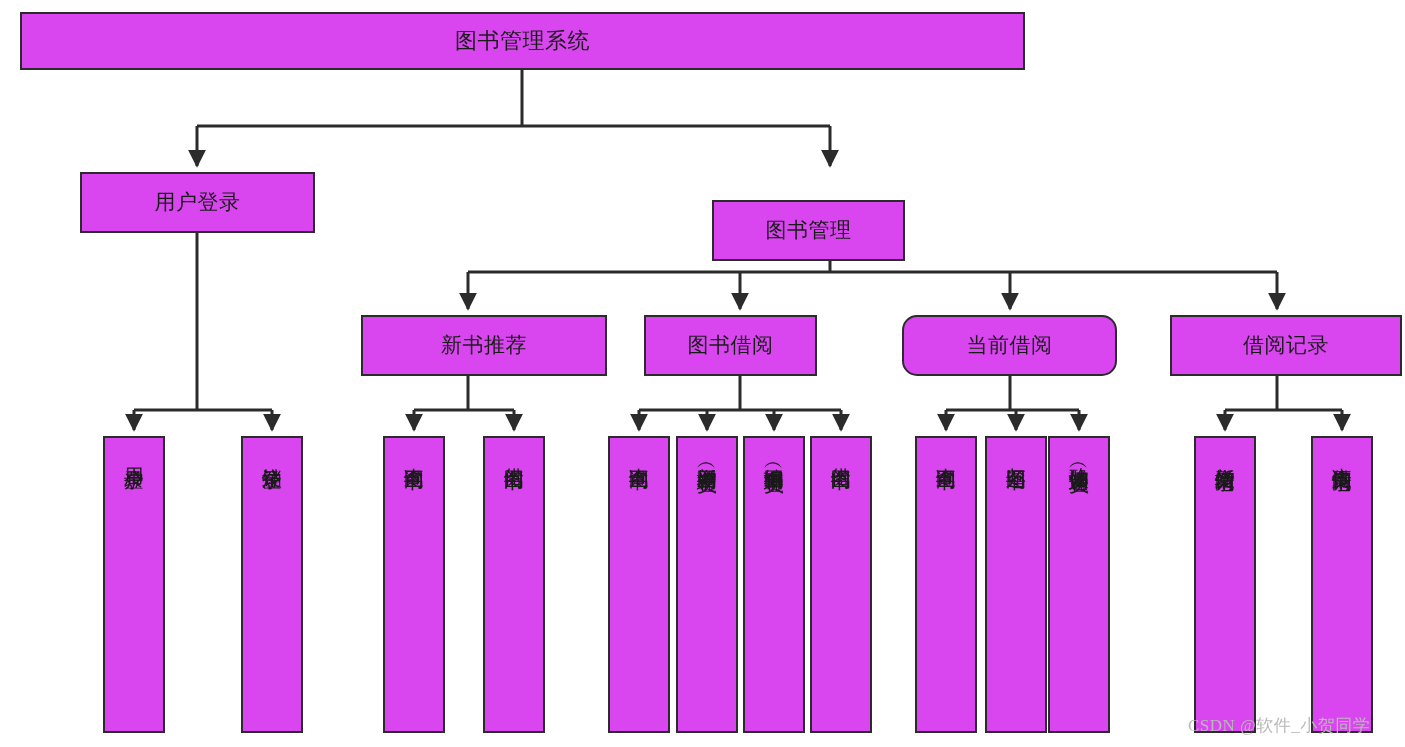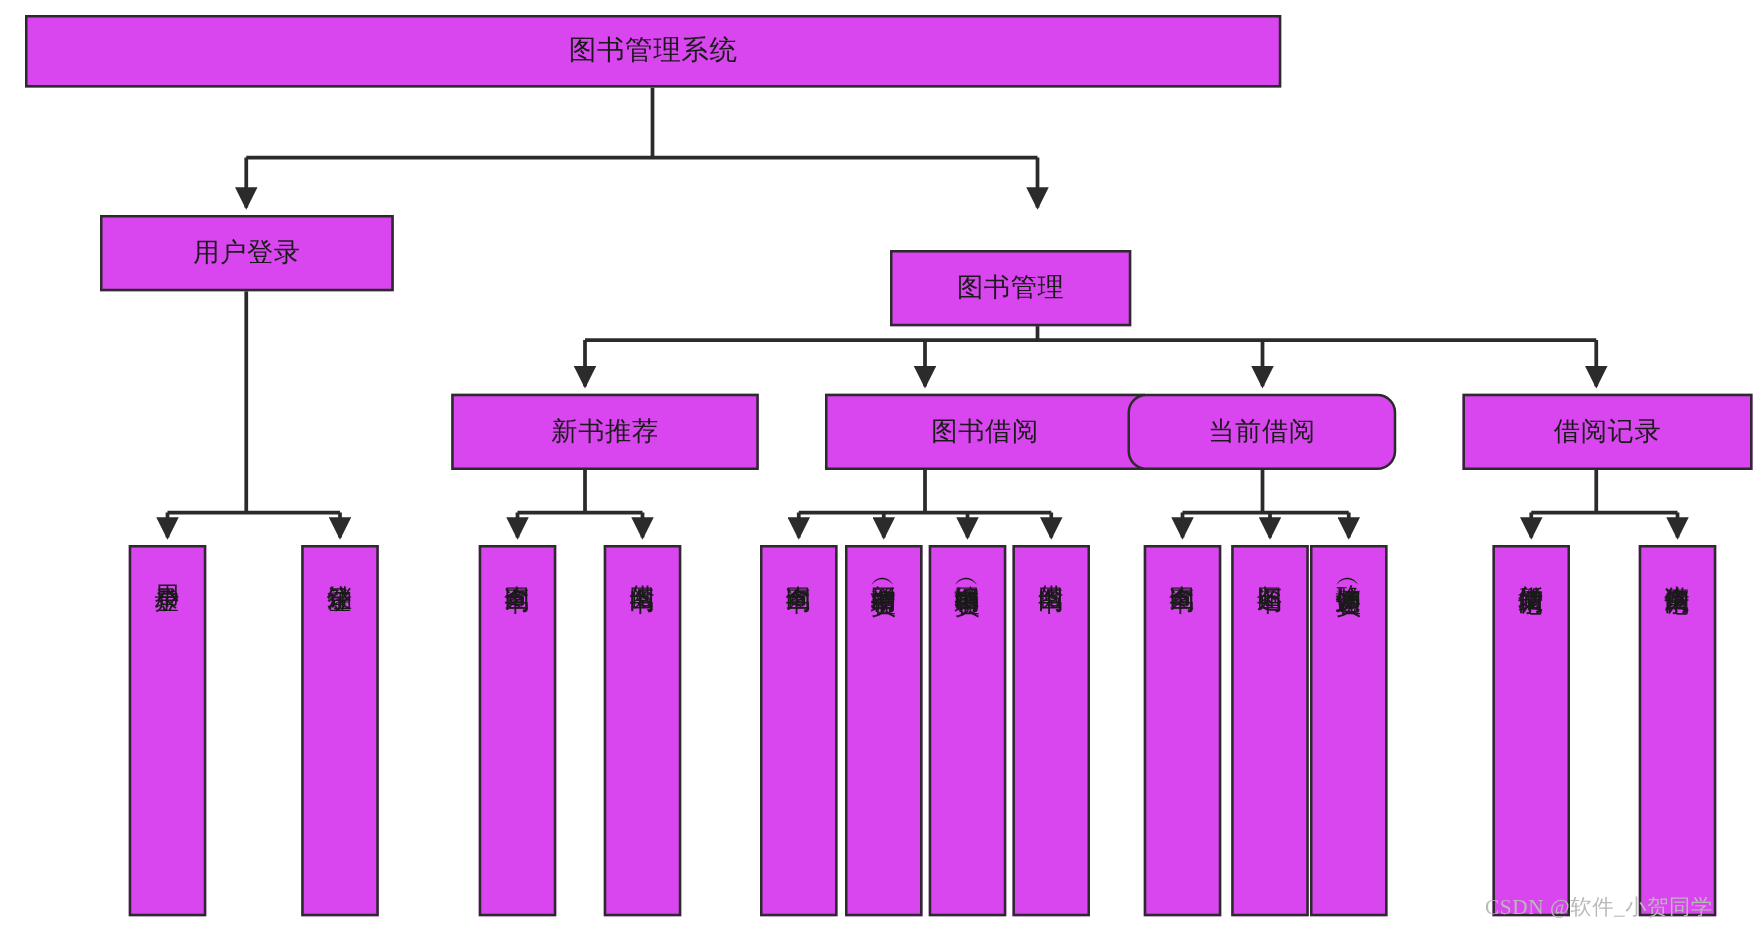--- a/index.html
+++ b/index.html
@@ -132,21 +132,21 @@
   <div class="node h" style="left:80px; top:172px; width:235px; height:61px;">
     <span class="label">用户登录</span>
   </div>
   <div class="node h" style="left:712px; top:172px; width:193px; height:61px;margin-top:28px;">
     <span class="label">图书管理</span>
   </div>
 
   <div class="node h" style="left:361px; top:315px; width:246px; height:61px;">
     <span class="label">新书推荐</span>
   </div>
-  <div class="node h" style="left:660px; top:315px; width:256px; height:61px;">
+  <div class="node h" style="left:644px; top:315px; width:173px; height:61px;">
     <span class="label">图书借阅</span>
   </div>
   <div class="node h" style="left:902px; top:315px; width:215px; height:61px;border-radius:15px;">
     <span class="label">当前借阅</span>
   </div>
   <div class="node h" style="left:1170px; top:315px; width:232px; height:61px;">
     <span class="label">借阅记录</span>
   </div>
 
   <div class="node v" style="left:103px; top:436px; width:62px; height:297px;">

